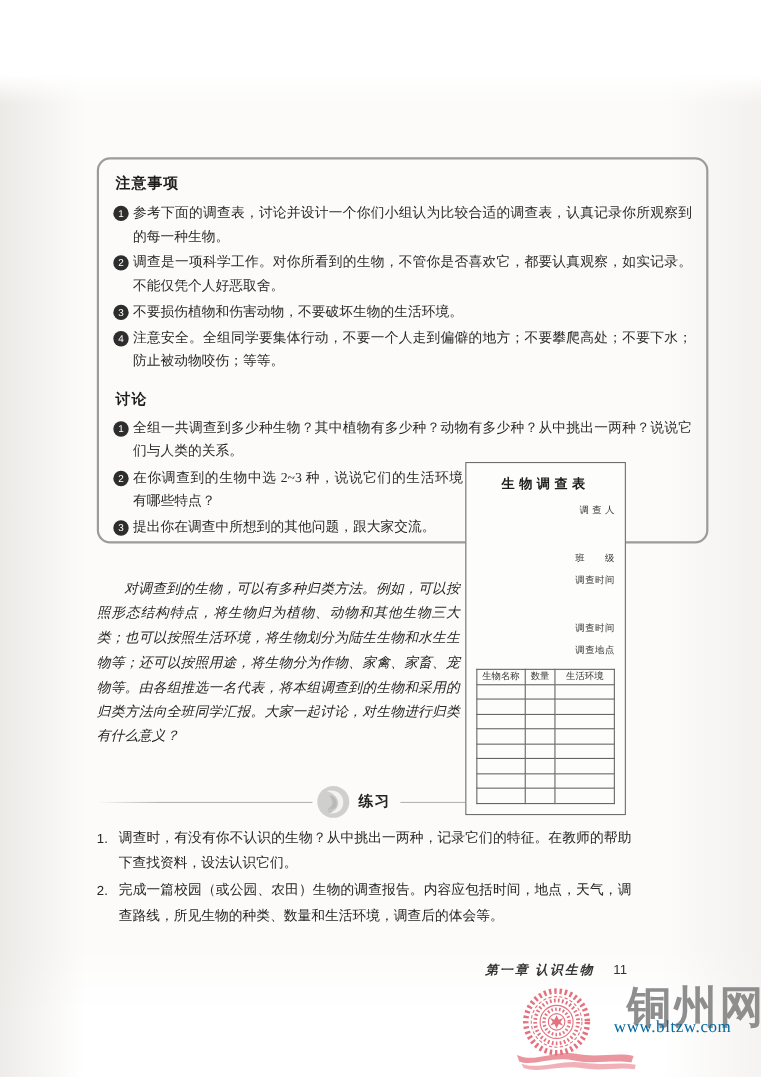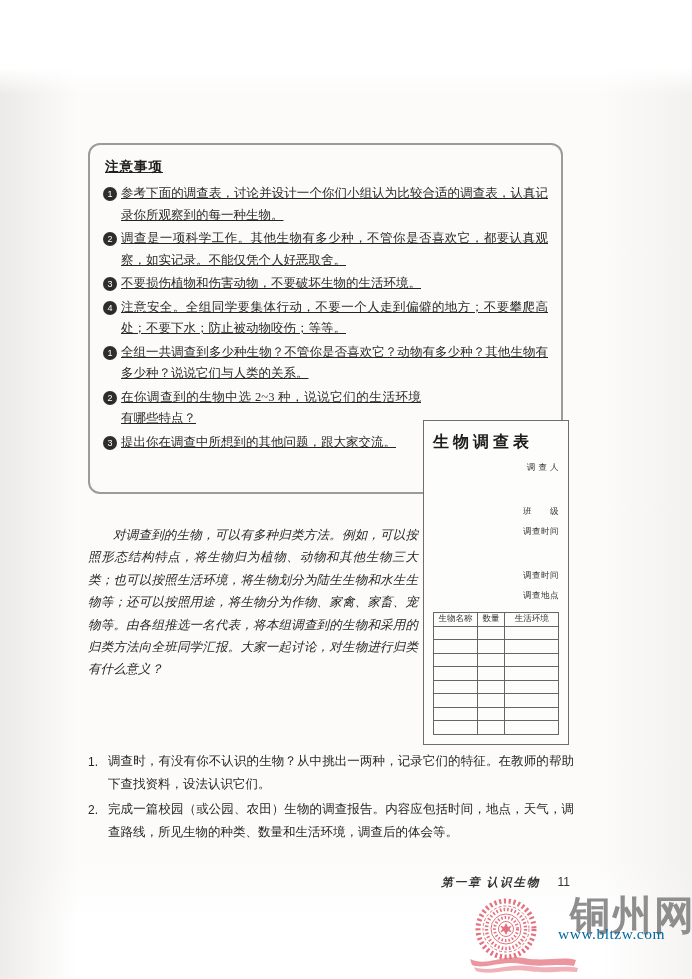--- a/index.html
+++ b/index.html
@@ -13,40 +13,40 @@
     position:absolute; inset:0;
     background:
       linear-gradient(180deg,#ffffff 0 68px, rgba(255,255,255,0) 95px),
       linear-gradient(90deg, rgba(223,220,215,.55), rgba(255,255,255,0) 11%),
       linear-gradient(270deg, rgba(230,226,221,.40), rgba(255,255,255,0) 13%),
       linear-gradient(0deg, rgba(255,255,255,1) 0 60px, rgba(255,255,255,0) 120px),
       #fcfbfa;
   }
   
   .notes-box {
-    position:absolute; left:88px; top:143px; width:475px; height:351px;
+    position:absolute; left:88px; top:143px; width:556px; height:351px;
     border:2px solid #9b9b9b; border-radius:12px;
-    padding:12px 13px 0 13px; background:transparent;text-decoration:underline;
+    padding:12px 13px 0 13px; background:transparent;
   }
   .box-title { font-weight:bold; font-size:13.5px; color:#1c1c1c; margin:1px 0 7px 2px; letter-spacing:1px; }
   .disc-title { margin-top:14px; }
   .n-item { display:flex; margin-bottom:2px; }
   .marker {
     flex:0 0 14px; height:14px; margin-top:4px; border-radius:50%;
     background:#2d2d2d; color:#fff; font-size:9px; line-height:14px; text-align:center;
     font-family:"Liberation Sans","DejaVu Sans",sans-serif;
   }
   .n-item .txt { margin-left:4px; font-size:12.5px; line-height:21.5px; text-align:justify; color:#2a2a2a; }
   .w-narrow .txt { width:300px; }
   
   .survey-box {
     position:absolute; left:423px; top:420px; width:146px;
     background:#fdfdfc; border:1.5px solid #6e6e6e; padding:9px 9px 9px 9px; z-index:5;
   }
-  .survey-title { font-size:16px; font-weight:bold; letter-spacing:4px; white-space:nowrap; margin:2px 0 9px; color:#1c1c1c;}
+  .survey-title { text-align:center; font-size:12px; font-weight:bold; letter-spacing:4px; white-space:nowrap; margin:2px 0 9px; color:#1c1c1c;}
   .f-row { display:flex; align-items:flex-end; font-size:8.5px; margin-bottom:7px; color:#333; white-space:nowrap;flex-direction:column; }
   .f-label { flex:none; letter-spacing:.5px; }
   .f-line { border-bottom:1px solid #555; height:8px; flex:1; margin:0 1px; }
   .f-line.fixed { flex:0 0 32px; margin-right:3px; }
   .survey-table { width:100%; border-collapse:collapse; margin-top:9px; font-size:8.5px; table-layout:fixed; }
   .survey-table th, .survey-table td { border:1px solid #666; height:13.5px; font-weight:normal; text-align:center; padding:0; color:#333; }
   .c1{width:35%;} .c2{width:22%;} .c3{width:43%;}
   
   .main-para {
     position:absolute; left:88px; top:524px; width:330px;
@@ -87,35 +87,36 @@
 
   <div class="notes-box">
     <div class="box-title">注意事项</div>
 
     <div class="n-item">
       <span class="marker">1</span>
       <div class="txt">参考下面的调查表，讨论并设计一个你们小组认为比较合适的调查表，认真记录你所观察到的每一种生物。</div>
     </div>
     <div class="n-item">
       <span class="marker">2</span>
-      <div class="txt">调查是一项科学工作。其他生物有多少种，不管你是否喜欢它，都要认真观察，如实记录。不能仅凭个人好恶取舍。</div>
+      <div class="txt">调查是一项科学工作。对你所看到的生物，不管你是否喜欢它，都要认真观察，如实记录。不能仅凭个人好恶取舍。</div>
     </div>
     <div class="n-item">
       <span class="marker">3</span>
       <div class="txt">不要损伤植物和伤害动物，不要破坏生物的生活环境。</div>
     </div>
     <div class="n-item">
       <span class="marker">4</span>
       <div class="txt">注意安全。全组同学要集体行动，不要一个人走到偏僻的地方；不要攀爬高处；不要下水；防止被动物咬伤；等等。</div>
     </div>
 
+    <div class="box-title disc-title">讨论</div>
 
     <div class="n-item">
       <span class="marker">1</span>
-      <div class="txt">全组一共调查到多少种生物？不管你是否喜欢它？动物有多少种？其他生物有多少种？说说它们与人类的关系。</div>
+      <div class="txt">全组一共调查到多少种生物？其中植物有多少种？动物有多少种？从中挑出一两种？说说它们与人类的关系。</div>
     </div>
     <div class="n-item w-narrow">
       <span class="marker">2</span>
       <div class="txt">在你调查到的生物中选 2~3 种，说说它们的生活环境有哪些特点？</div>
     </div>
     <div class="n-item w-narrow">
       <span class="marker">3</span>
       <div class="txt">提出你在调查中所想到的其他问题，跟大家交流。</div>
     </div>
   </div>
@@ -186,20 +187,31 @@
             <td></td>
             <td></td>
             <td></td>
           </tr>
         </tbody>
     </table>
   </div>
 
   <p class="main-para">对调查到的生物，可以有多种归类方法。例如，可以按照形态结构特点，将生物归为植物、动物和其他生物三大类；也可以按照生活环境，将生物划分为陆生生物和水生生物等；还可以按照用途，将生物分为作物、家禽、家畜、宠物等。由各组推选一名代表，将本组调查到的生物和采用的归类方法向全班同学汇报。大家一起讨论，对生物进行归类有什么意义？</p>
 
+  <div class="practice-hdr">
+    <div class="ph-line l"></div>
+    <svg class="ph-icon" viewBox="0 0 32 32">
+      <circle cx="16" cy="16" r="14.5" fill="#cfcfcd"></circle>
+      <path d="M10,6 C20,4 26,10 25,18 C24,25 17,28 12,26 C18,25 22,20 20,14 C18,9 13,7 10,6 Z" fill="#f3f2f0"></path>
+      <path d="M12,10 C17,10 20,14 19,19 C18,23 14,24 11,22 C14,21 16,18 15,15 C14,12 13,11 12,10 Z" fill="#b9b9b6"></path>
+      <circle cx="13" cy="24" r="2.2" fill="#c4c4c1"></circle>
+    </svg>
+    <span class="practice-title">练习</span>
+    <div class="ph-line r"></div>
+  </div>
 
   <div class="exercises">
     <div class="ex-item">
       <span class="ex-num">1.</span>
       <span class="ex-txt">调查时，有没有你不认识的生物？从中挑出一两种，记录它们的特征。在教师的帮助下查找资料，设法认识它们。</span>
     </div>
     <div class="ex-item">
       <span class="ex-num">2.</span>
       <span class="ex-txt">完成一篇校园（或公园、农田）生物的调查报告。内容应包括时间，地点，天气，调查路线，所见生物的种类、数量和生活环境，调查后的体会等。</span>
     </div>

